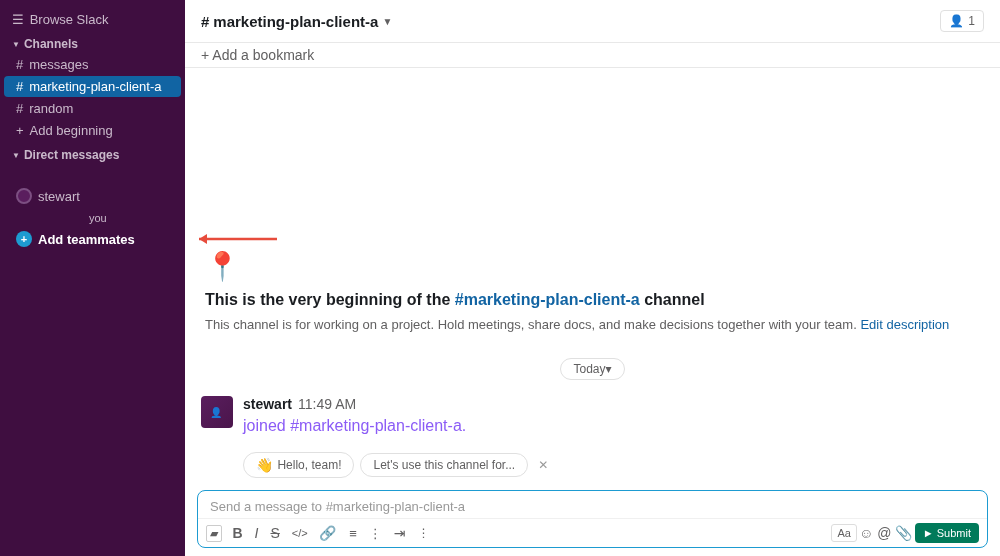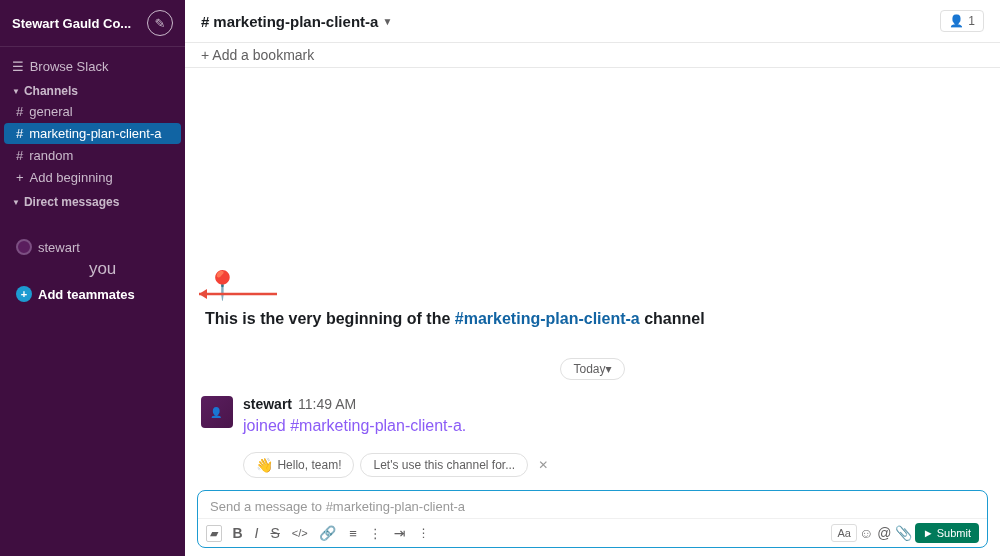--- a/index.html
+++ b/index.html
@@ -84,41 +84,35 @@
 
     
     .browse-slack-item { display: flex; align-items: center; padding: 4px 12px; cursor: pointer; color: #c9b9ca; font-size: 13px; gap: 6px; }
   </style>
 </head>
 <body>
 
 <div class="app-container">
 
   <div class="sidebar">
-    <div class="sidebar-header">
-      <span class="sidebar-workspace">Stewart Gauld Co...</span>
-      <div class="sidebar-header-icons">
-        <div class="edit-icon-btn">✎</div>
-      </div>
-    </div>
 
     <div class="sidebar-nav">
       <div class="browse-slack-item">
         <span>☰</span>
         <span>Browse Slack</span>
       </div>
 
       <div class="sidebar-section-header">
         <span class="triangle-icon">▼</span>
         <span>Channels</span>
       </div>
 
       <div class="sidebar-item">
         <span class="item-prefix">#</span>
-        <span class="sidebar-item-label">general</span>
+        <span class="sidebar-item-label">messages</span>
       </div>
       <div class="sidebar-item active">
         <span class="item-prefix">#</span>
         <span class="sidebar-item-label">marketing-plan-client-a</span>
       </div>
       <div class="sidebar-item">
         <span class="item-prefix">#</span>
         <span class="sidebar-item-label">random</span>
       </div>
       <div class="sidebar-item">
@@ -127,21 +121,21 @@
       </div>
 
       <div class="sidebar-section-header">
         <span class="triangle-icon">▼</span>
         <span>Direct messages</span>
       </div>
 
       <div class="sidebar-item" style="position:relative;">
         <span style="width:16px;height:16px;border-radius:50%;background:#5a1e5e;border:2px solid #7c4f82;display:inline-block;flex-shrink:0;"></span>
         <span class="sidebar-item-label">stewart</span>
-        <span style="font-size:17px;color:#c9b9ca;margin-left:3px;margin-top:44px;">you</span>
+        <span style="font-size:11px;color:#c9b9ca;margin-left:3px;margin-top:44px;">you</span>
       </div>
 
       <div class="add-teammates-row" style="position:relative;">
         <div class="plus-circle">+</div>
         <span>Add teammates</span>
 
         <div style="position:absolute;left:185px;top:50%;transform:translateY(-50%);display:flex;align-items:center;">
           <svg width="90" height="18" viewBox="0 0 90 18">
             <line x1="88" y1="9" x2="10" y2="9" stroke="#e74c3c" stroke-width="2.5"></line>
             <polygon points="10,9 18,4 18,14" fill="#e74c3c"></polygon>
@@ -173,20 +167,24 @@
       </div>
     </div>
 
     <div class="messages-area">
       <div class="messages-spacer"></div>
 
       <div class="channel-intro">
         <div class="channel-intro-icon">📍</div>
         <div class="channel-intro-title">
           <span>This is the very beginning of the </span><a href="#">#marketing-plan-client-a</a><span> channel</span>
+        </div>
+        <div class="channel-intro-desc">
+          <span>This channel is for working on a project. Hold meetings, share docs, and make decisions together with your team.</span>
+          <a href="#">Edit description</a>
         </div>
       </div>
 
       <div class="date-divider">
         <div class="date-pill">
           <span>Today</span>
           <span>▾</span>
         </div>
       </div>
 

